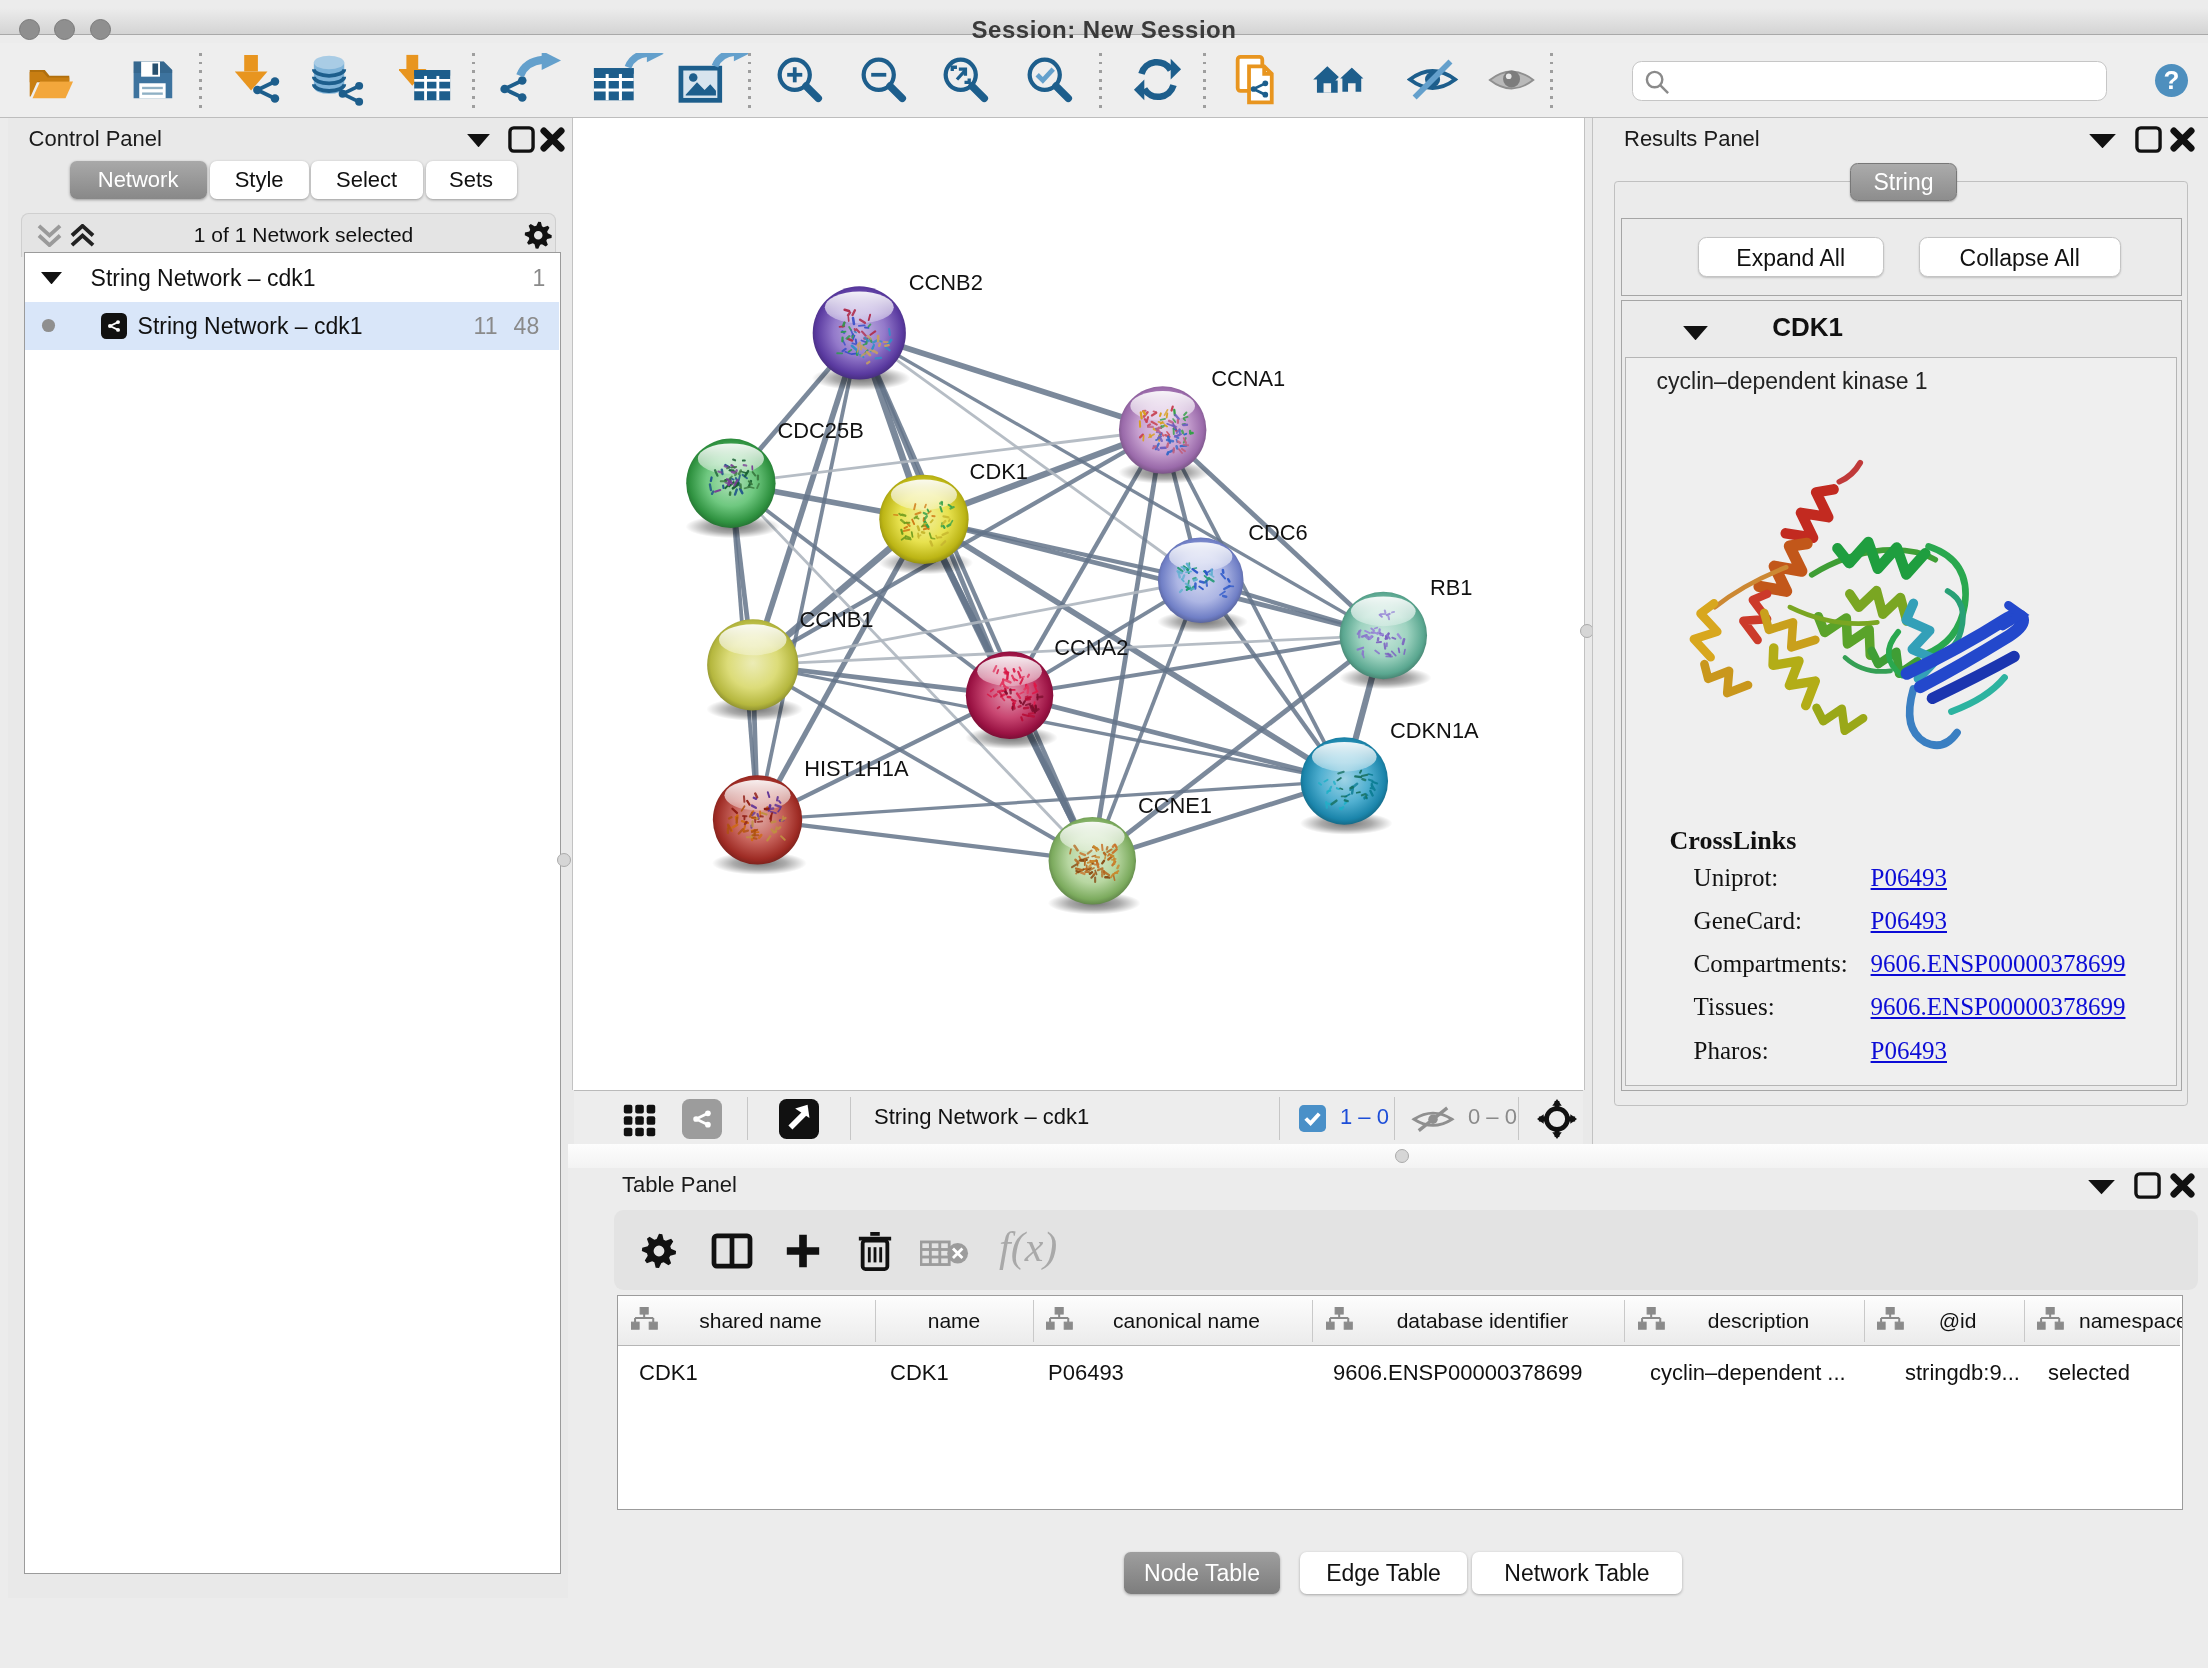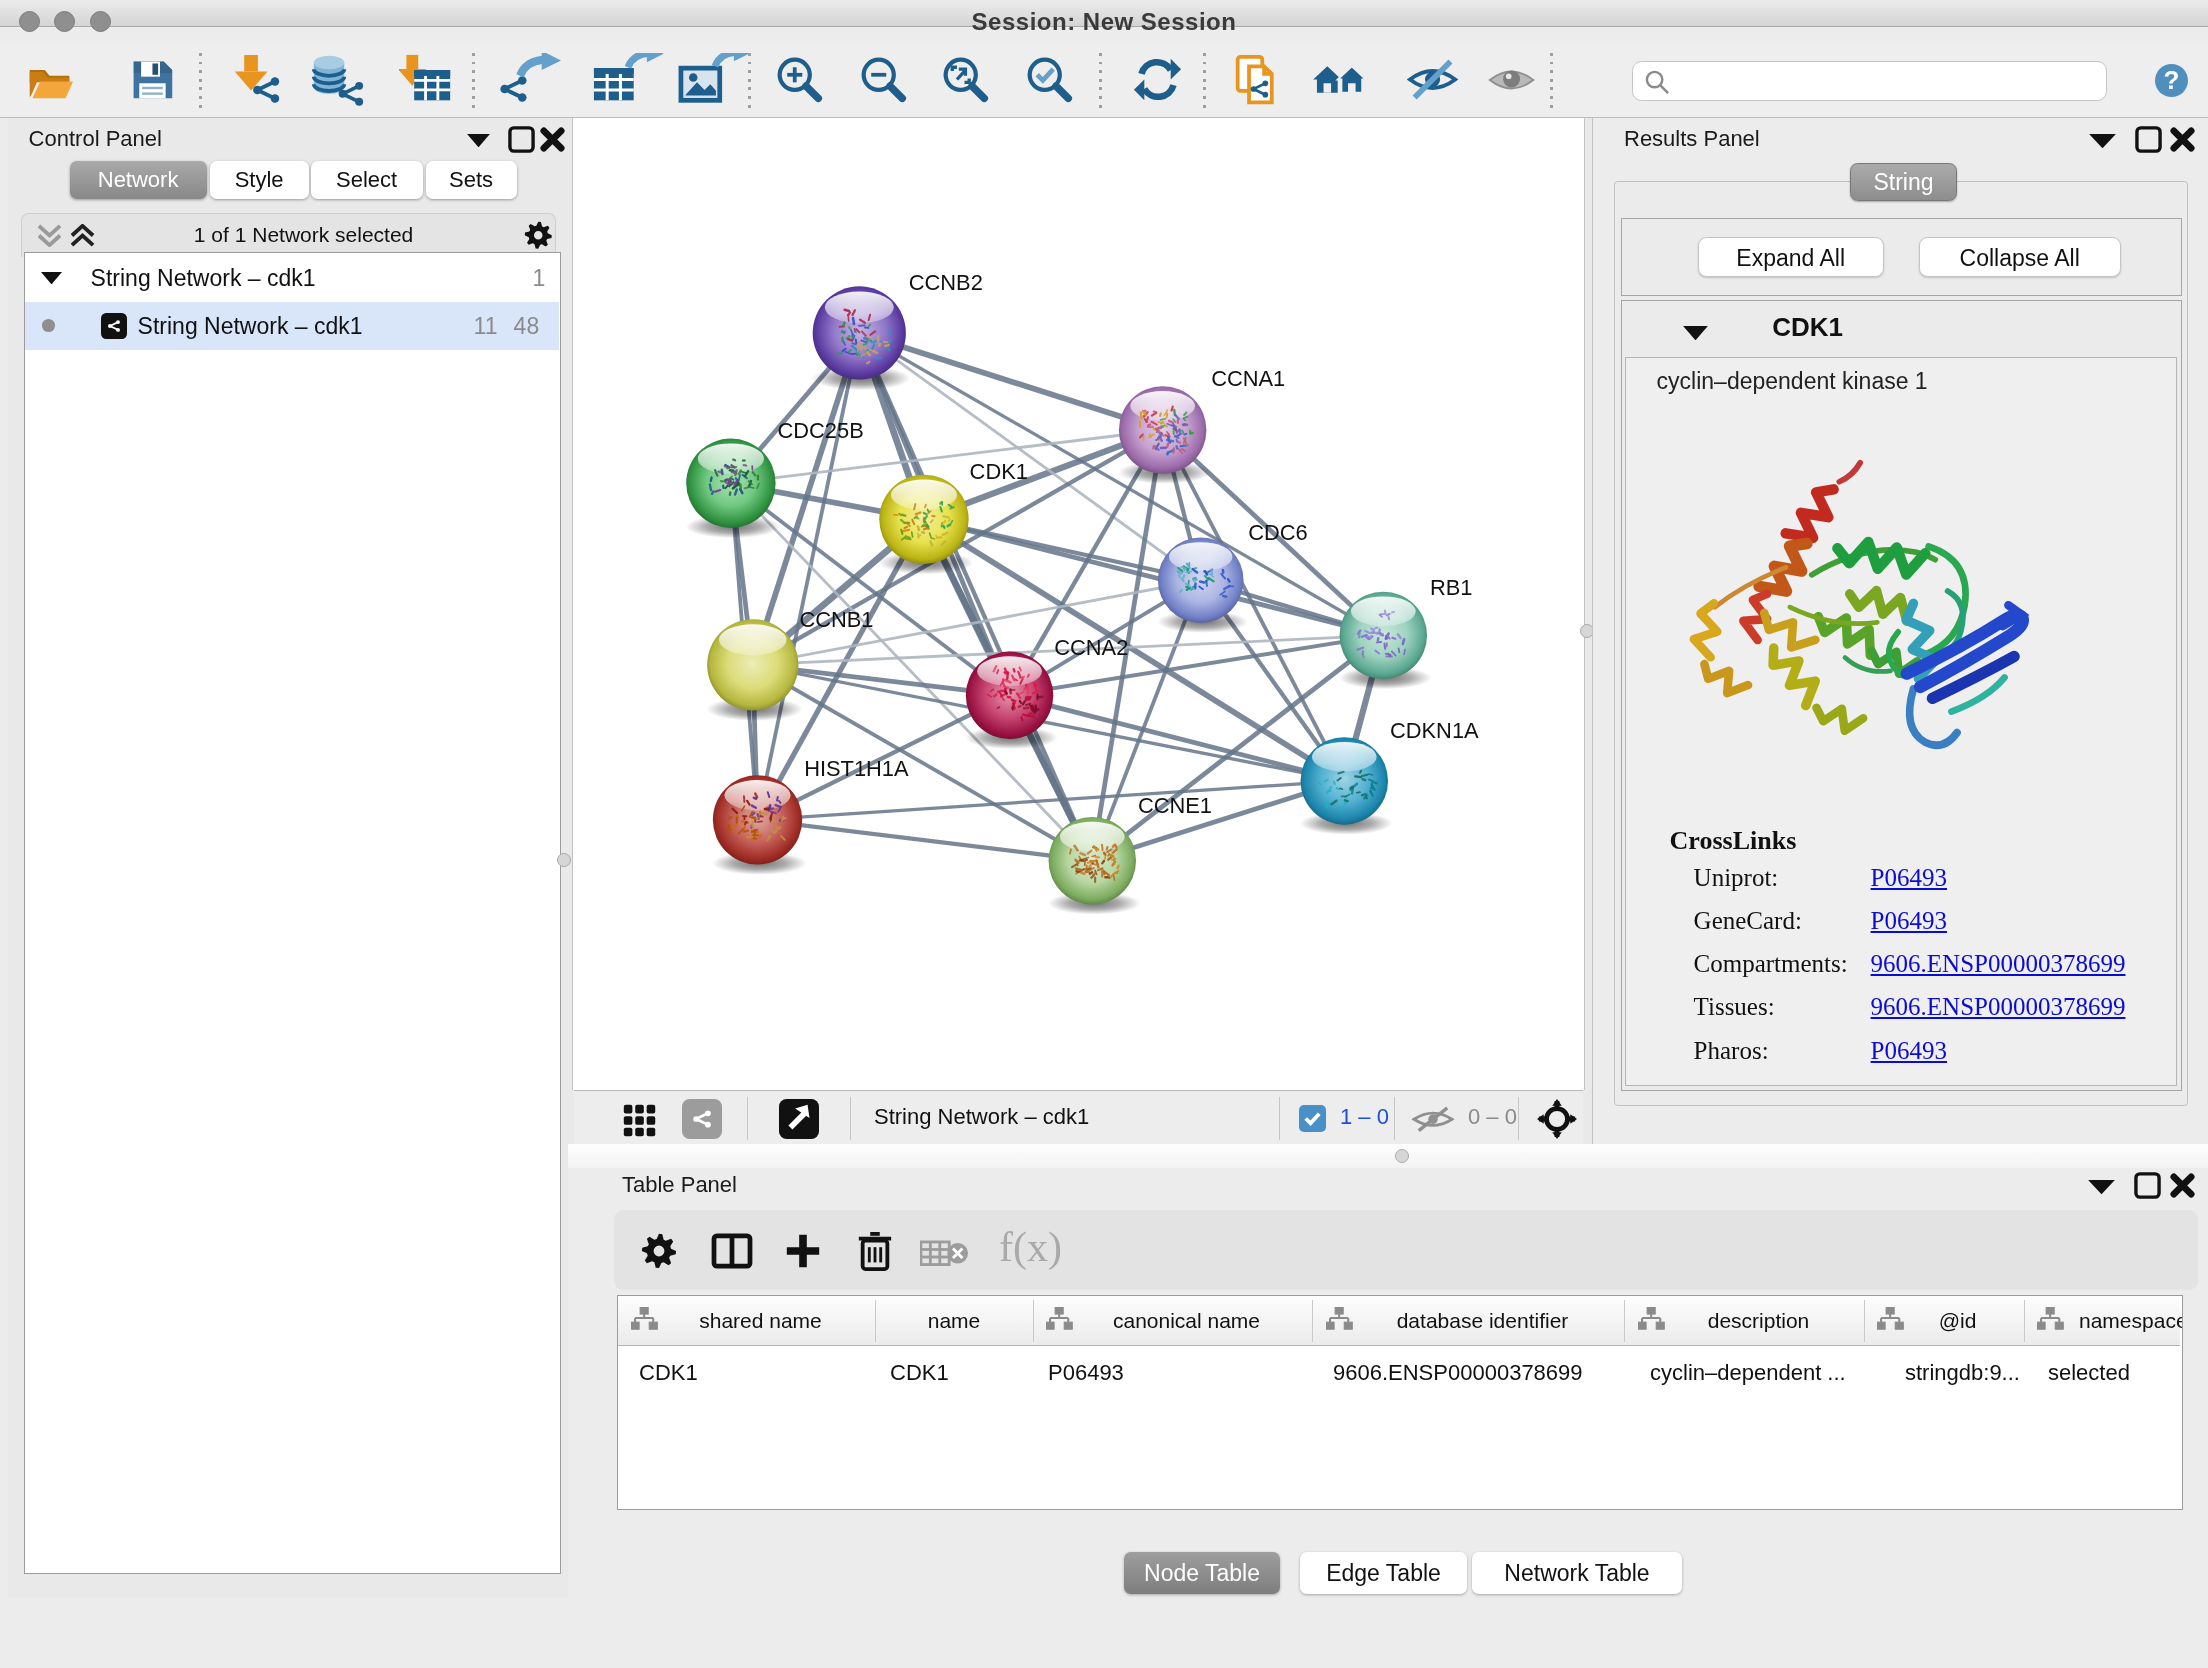--- a/index.html
+++ b/index.html
@@ -1,19 +1,19 @@
 <!DOCTYPE html>
 <html style="font-size:15px"><head><meta charset="utf-8"><style>
 *{margin:0;padding:0;box-sizing:border-box}
 body{font-family:"Liberation Sans",sans-serif;background:#ececec}
 #win{position:relative;width:2208px;height:1668px;background:#ececec;overflow:hidden}
 .abs{position:absolute}
 .ic{position:absolute}
 .sep{position:absolute;width:2.9px;background-image:repeating-linear-gradient(#9e9e9e 0 2.9px,rgba(0,0,0,0) 2.9px 8.6px);height:55px;top:53px}
-#titlebar{position:absolute;left:0;top:0;width:2208px;height:27px;background:linear-gradient(#ececec,#d4d4d4);border-bottom:1px solid #a9a9a9}
+#titlebar{position:absolute;left:0;top:8px;width:2208px;height:27px;background:linear-gradient(#ececec,#d4d4d4);border-bottom:1px solid #a9a9a9}
 #titlebar .tl{position:absolute;top:10.5px;width:21px;height:21px;border-radius:50%;background:#8f8f8f;border:1px solid #7a7a7a}
 #title{position:absolute;top:0;left:0;width:100%;text-align:center;line-height:43px;font-size:24px;color:#3a3a3a;font-weight:bold;letter-spacing:0.5px}
 #toolbar{position:absolute;left:0;top:43px;width:2208px;height:75px;background:#eeeeee;border-bottom:1px solid #bdbdbd}
 #searchbox{position:absolute;left:1632px;top:18px;width:475px;height:40px;background:#fff;border:1.9px solid #c6c6c6;border-radius:9.5px}
 #helpbtn{position:absolute;left:2155px;top:21px;width:33px;height:33px;border-radius:50%;background:#4e8fbe;color:#fff;font-size:26px;font-weight:bold;text-align:center;line-height:33px}
 .ptitle{font-size:22px;color:#1a1a1a}
 #ctrlpanel{position:absolute;left:7.6px;top:118px;width:560px;height:1480px;background:#e9e9e9}
 .tab{position:absolute;top:43px;height:38px;background:#fff;text-align:center;font-size:22px;color:#111;box-shadow:0 1px 2.9px rgba(0,0,0,.35);border-radius:6.7px;line-height:38px}
 .tabsel{background:linear-gradient(#a9a9a9,#888888);color:#fff}
 #netselbar{position:absolute;left:13.3px;top:95px;width:535px;height:44px;background:#e4e4e4;border:1px solid #cfcfcf;border-bottom:none;border-radius:7.6px 7.6px 0 0}
@@ -1186,21 +1186,21 @@
         </svg>
         <svg class="ic" style="left:306px;top:28.5px" width="49" height="28.5" viewBox="0 0 52 30">
           <rect x="1" y="3" width="30" height="24" fill="none" stroke="#9c9c9c" stroke-width="3"></rect>
           <line x1="1" y1="11" x2="31" y2="11" stroke="#9c9c9c" stroke-width="3"></line>
           <line x1="1" y1="19" x2="31" y2="19" stroke="#9c9c9c" stroke-width="3"></line>
           <line x1="11" y1="3" x2="11" y2="27" stroke="#9c9c9c" stroke-width="3"></line>
           <line x1="21" y1="3" x2="21" y2="27" stroke="#9c9c9c" stroke-width="3"></line>
           <circle cx="40" cy="15" r="11" fill="#9c9c9c"></circle>
           <path d="M35 10 l10 10 M45 10 l-10 10" stroke="#fff" stroke-width="3"></path>
         </svg>
-        <div class="abs serif" style="left:385px;top:13.3px;font-size:42px;color:#a9a9a9">f(x)</div>
+        <div class="abs serif" style="left:385px;top:13.3px;font-size:42px;font-style:italic;color:#a9a9a9">f(x)</div>
       </div>
       <div id="tblbox">
         <div id="tblhead">
           <svg class="ic" style="left:13.3px;top:11.4px" width="27" height="25" viewBox="0 0 28 26">
             <g transform="translate(0,0) scale(1.05)" fill="#8a8a8a" stroke="#8a8a8a">
               <rect x="9" y="0" width="8" height="7"></rect>
               <path d="M13 7 v4 M4 11 h18 M4 11 v4 M22 11 v4" fill="none" stroke-width="2"></path>
               <rect x="0" y="15" width="8" height="7"></rect>
               <rect x="18" y="15" width="8" height="7"></rect>
             </g>

